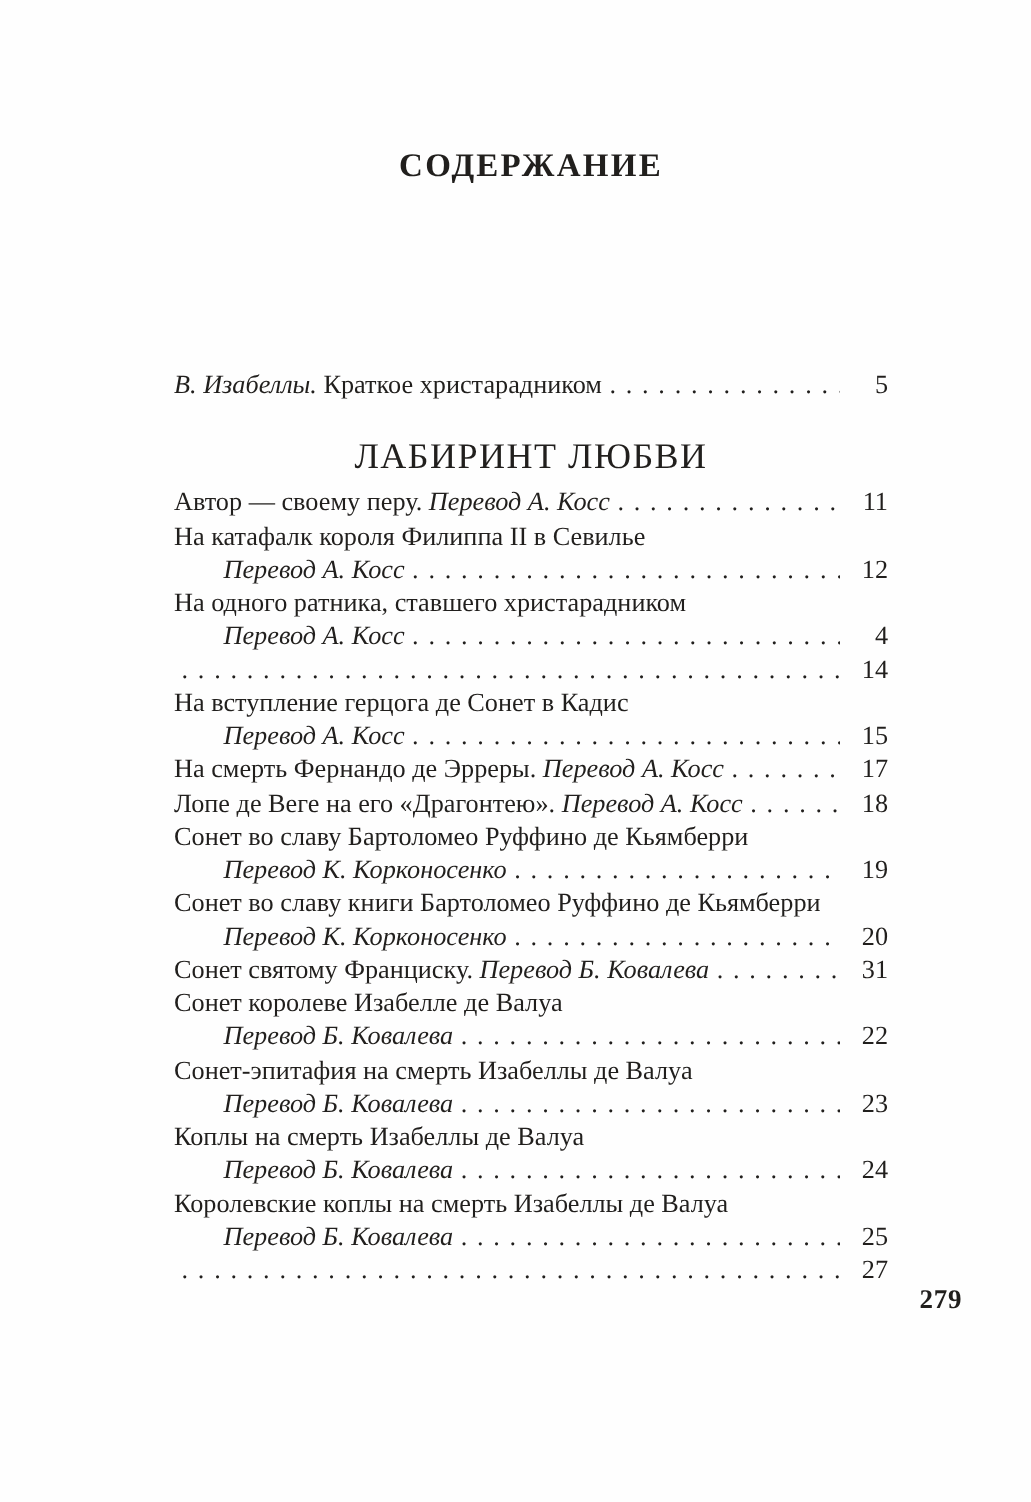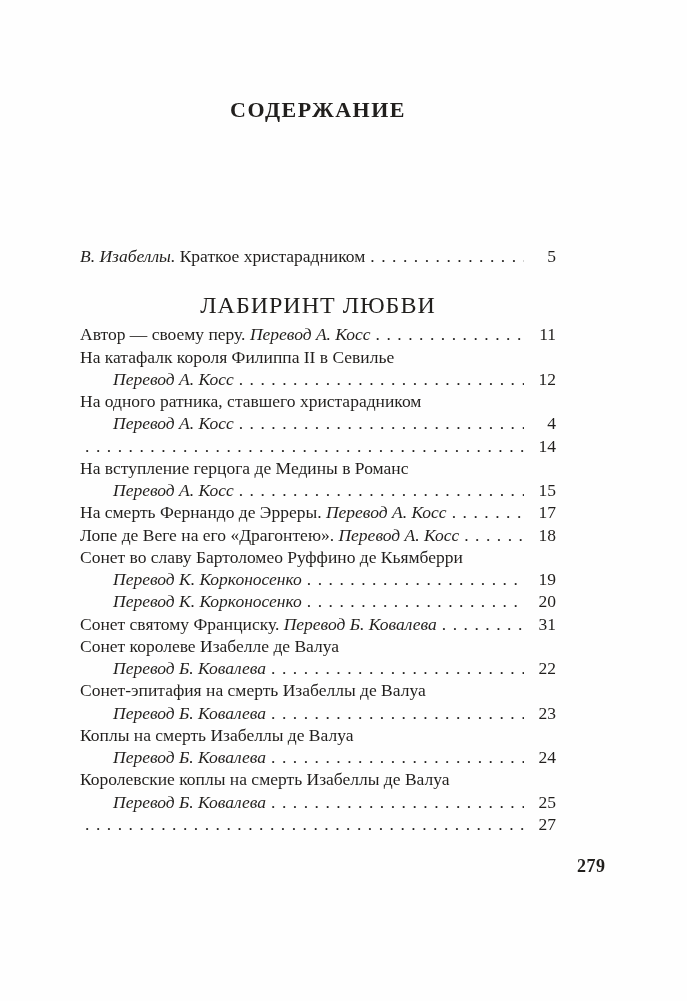--- a/index.html
+++ b/index.html
@@ -12,20 +12,21 @@
     height: 1001px;
     font-family: "Liberation Serif", "DejaVu Serif", serif;
     color: #211f1d;
     overflow: hidden;
   }
   .page {
     position: relative;
     width: 606px;
     height: 1001px;
     background: #fefefe;
+    margin-left: 36px;
   }
   .title {
     position: absolute;
     top: 97px;
     left: 80px;
     width: 476px;
     margin: 0;
     text-align: center;
     font-size: 22px;
     font-weight: bold;
@@ -127,21 +128,21 @@
         <div class="row indent">
           <span class="t"><i class="tr">Перевод А. Косс</i></span>
           <span class="dots"></span>
           <span class="pg">4</span>
         </div>
         <div class="row">
           <span class="dots"></span>
           <span class="pg">14</span>
         </div>
         <div class="row">
-          <span class="t">На вступление герцога де Медины в Романс</span>
+          <span class="t">На вступление герцога де Сонет в Кадис</span>
         </div>
         <div class="row indent">
           <span class="t"><i class="tr">Перевод А. Косс</i></span>
           <span class="dots"></span>
           <span class="pg">15</span>
         </div>
         <div class="row">
           <span class="t"><span>На смерть Фернандо де Эрреры. </span><i class="tr">Перевод А. Косс</i></span>
           <span class="dots"></span>
           <span class="pg">17</span>
@@ -152,20 +153,23 @@
           <span class="pg">18</span>
         </div>
         <div class="row">
           <span class="t">Сонет во славу Бартоломео Руффино де Кьямберри</span>
         </div>
         <div class="row indent">
           <span class="t"><i class="tr">Перевод К. Корконосенко</i></span>
           <span class="dots"></span>
           <span class="pg">19</span>
         </div>
+        <div class="row">
+          <span class="t">Сонет во славу книги Бартоломео Руффино де Кьямберри</span>
+        </div>
         <div class="row indent">
           <span class="t"><i class="tr">Перевод К. Корконосенко</i></span>
           <span class="dots"></span>
           <span class="pg">20</span>
         </div>
         <div class="row">
           <span class="t"><span>Сонет святому Франциску. </span><i class="tr">Перевод Б. Ковалева</i></span>
           <span class="dots"></span>
           <span class="pg">31</span>
         </div>

